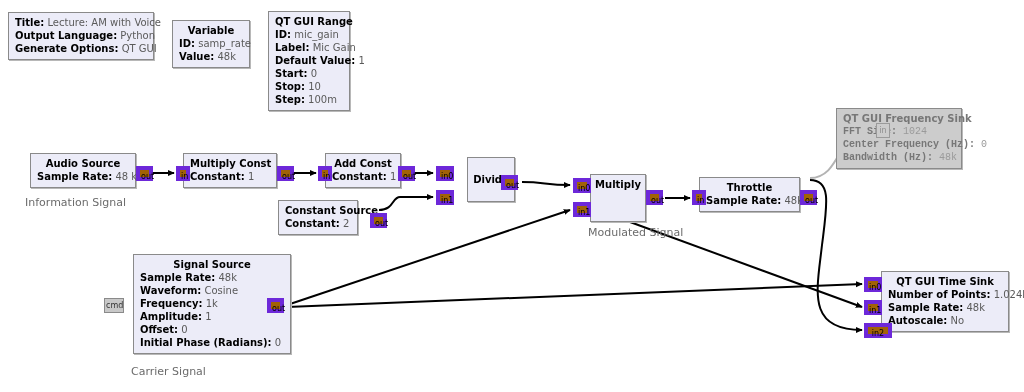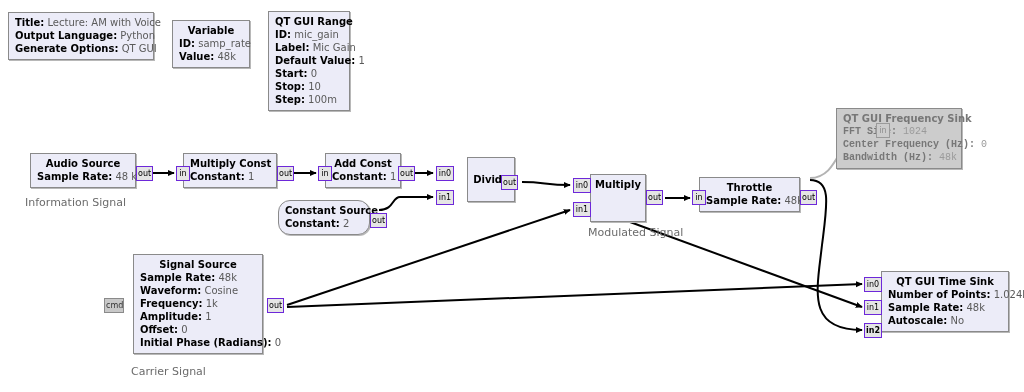--- a/index.html
+++ b/index.html
@@ -44,22 +44,22 @@
     border:1px solid #8a8a8a;
     box-shadow:1px 1px 0 #b8b8b8;
   }
   .blk.disabled .t{color:#777;}
   .blk.disabled .p{color:#9a9a9a;font-family:Liberation Mono, monospace;}
   .blk.disabled .p b{color:#777;}
 
   
   .port{
     position:absolute;
-    background:#e5e5e5;
-    border:1px solid #6d28d9;
+    background:#a16207;
+    border:4px solid #6d28d9;
     color:#000;
     font-size:8px;
     line-height:11px;
     height:15px;
     box-sizing:border-box;
     text-align:center;
     padding:1px 1px 0 1px;
     z-index:6;
     font-family:"DejaVu Sans","Liberation Sans",sans-serif;
   }
@@ -163,21 +163,21 @@
   </div>
   <div class="port" style="left:277px;top:166px;width:17px;">out</div>
 
   <div class="port" style="left:318px;top:166px;width:14px;">in</div>
   <div class="blk" style="left:325px;top:153px;width:76px;">
     <div class="t">Add Const</div>
     <div class="p"><b>Constant:</b> <span>1</span></div>
   </div>
   <div class="port" style="left:398px;top:166px;width:17px;">out</div>
 
-  <div class="blk" style="left:278px;top:200px;width:92px;border-radius:12px;">
+  <div class="blk" style="left:278px;top:200px;width:80px;">
     <div class="t">Constant Source</div>
     <div class="p"><b>Constant:</b> <span>2</span></div>
   </div>
   <div class="port" style="left:370px;top:213px;width:17px;">out</div>
 
   <div class="port" style="left:436px;top:166px;width:18px;">in0</div>
   <div class="port" style="left:436px;top:190px;width:18px;">in1</div>
   <div class="blk" style="left:467px;top:157px;width:48px;height:45px;display:flex;align-items:center;justify-content:center;">
     <div class="t">Divide</div>
   </div>
@@ -192,21 +192,21 @@
   <div class="cmt" style="left:588px;top:226px;">Modulated Signal</div>
 
   <div class="port" style="left:692px;top:190px;width:14px;">in</div>
   <div class="blk" style="left:699px;top:177px;width:101px;">
     <div class="t">Throttle</div>
     <div class="p"><b>Sample Rate:</b> <span>48k</span></div>
   </div>
   <div class="port" style="left:800px;top:190px;width:17px;">out</div>
 
   <div class="port msg" style="left:104px;top:298px;width:20px;">cmd</div>
-  <div class="blk" style="left:133px;top:254px;width:130px;">
+  <div class="blk" style="left:133px;top:254px;width:158px;">
     <div class="t">Signal Source</div>
     <div class="p"><b>Sample Rate:</b> <span>48k</span></div>
     <div class="p"><b>Waveform:</b> <span>Cosine</span></div>
     <div class="p"><b>Frequency:</b> <span>1k</span></div>
     <div class="p"><b>Amplitude:</b> <span>1</span></div>
     <div class="p"><b>Offset:</b> <span>0</span></div>
     <div class="p"><b>Initial Phase (Radians):</b> <span>0</span></div>
   </div>
   <div class="port" style="left:267px;top:298px;width:17px;">out</div>
   <div class="cmt" style="left:131px;top:365px;">Carrier Signal</div>
@@ -214,21 +214,21 @@
   <div class="port off" style="left:876px;top:123px;width:14px;">in</div>
   <div class="blk disabled" style="left:836px;top:108px;width:126px;">
     <div class="t">QT GUI Frequency Sink</div>
     <div class="p"><b>FFT Size:</b> <span>1024</span></div>
     <div class="p"><b>Center Frequency (Hz):</b> <span>0</span></div>
     <div class="p"><b>Bandwidth (Hz):</b> <span>48k</span></div>
   </div>
 
   <div class="port" style="left:864px;top:277px;width:18px;">in0</div>
   <div class="port" style="left:864px;top:300px;width:18px;">in1</div>
-  <div class="port" style="left:864px;top:323px;width:18px;font-weight:bold;">in2</div>
+  <div class="port" style="left:864px;top:323px;width:28px;">in2</div>
   <div class="blk" style="left:881px;top:271px;width:128px;">
     <div class="t">QT GUI Time Sink</div>
     <div class="p"><b>Number of Points:</b> <span>1.024k</span></div>
     <div class="p"><b>Sample Rate:</b> <span>48k</span></div>
     <div class="p"><b>Autoscale:</b> <span>No</span></div>
   </div>
 
 </div>
 
 </body></html>

